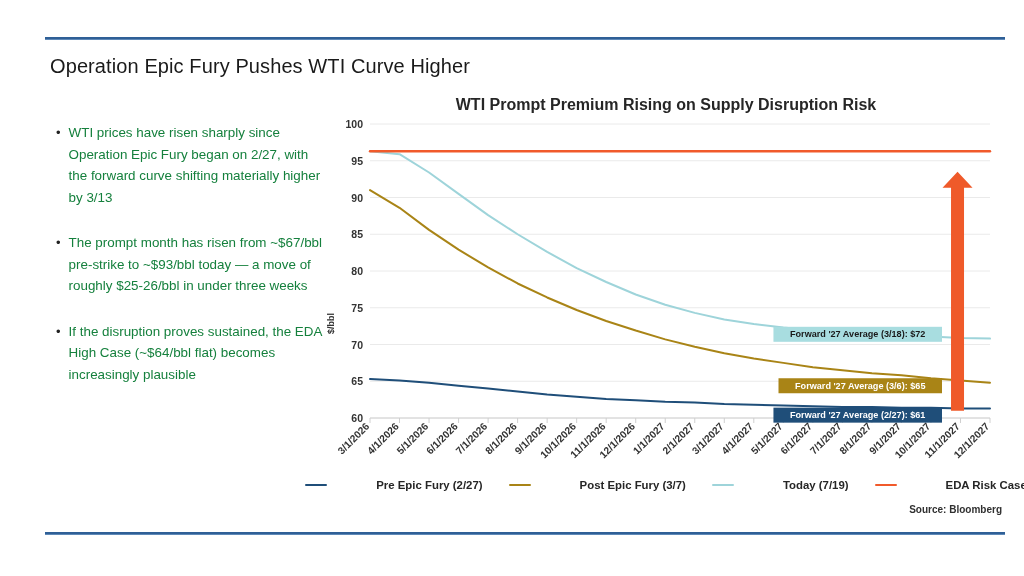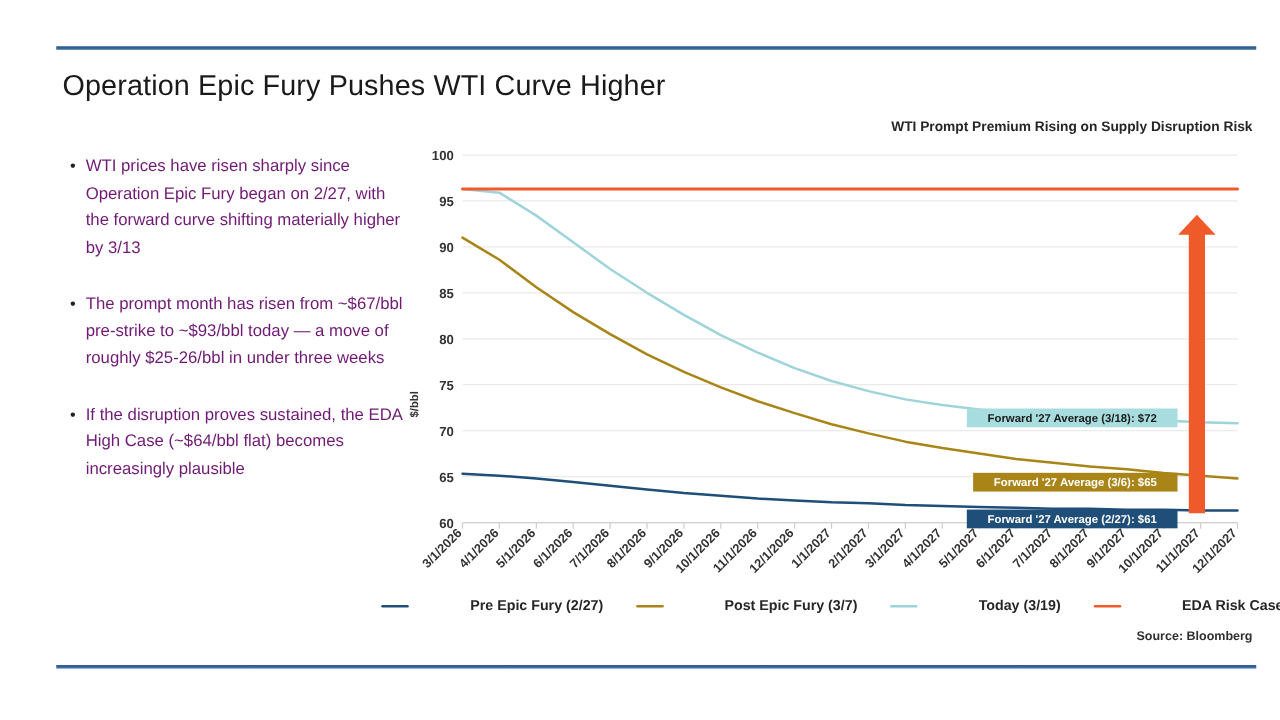--- a/index.html
+++ b/index.html
@@ -10,33 +10,33 @@
   }
   #slide{position:absolute;inset:0;}
 
   .rule{position:absolute;left:45px;width:960px;height:3px;
         background:linear-gradient(to bottom,#2f5f96 0%,#2f5f96 55%,#7ba2cc 100%);}
   .rule.top{top:37px;}
   .rule.bottom{top:532px;}
 
   #page-title{
     position:absolute;left:50px;top:55px;
-    font-size:23px;font-weight:400;letter-spacing:.1px;color:#1a1a1a;
+    font-size:20px;font-weight:400;letter-spacing:.1px;color:#1a1a1a;
     white-space:nowrap;
   }
 
   #bullets{position:absolute;left:56px;top:122px;width:272px;}
   .bullet{display:flex;gap:8px;margin-bottom:24px;}
   .bullet .dot{font-size:13px;line-height:21.5px;color:#222;flex:0 0 auto;}
-  .bullet .btext{font-size:13.4px;line-height:21.5px;color:#701a75;}
+  .bullet .btext{font-size:13.4px;line-height:21.5px;color:#15803d;}
 
   #chart-area{position:absolute;left:330px;top:96px;width:672px;height:420px;}
   #chart-title{
-    position:absolute;left:0;top:0;width:672px;text-align:right;
-    font-size:11px;font-weight:bold;color:#262626;
+    position:absolute;left:0;top:0;width:672px;text-align:center;
+    font-size:16px;font-weight:bold;color:#262626;
   }
   #y-axis-label{
     position:absolute;left:-4px;top:238px;
     font-size:9px;font-weight:bold;color:#333;
     transform:rotate(-90deg);transform-origin:left top;white-space:nowrap;
   }
   svg{display:block;}
 
   #legend{
     position:absolute;left:330px;top:479px;width:672px;
@@ -169,21 +169,21 @@
       <div class="legend-item">
         <span class="legend-swatch" style="background: rgb(31, 78, 121);"></span>
         <span class="legend-label">Pre Epic Fury (2/27)</span>
       </div>
       <div class="legend-item">
         <span class="legend-swatch" style="background: rgb(169, 132, 22);"></span>
         <span class="legend-label">Post Epic Fury (3/7)</span>
       </div>
       <div class="legend-item">
         <span class="legend-swatch" style="background: rgb(158, 212, 218);"></span>
-        <span class="legend-label">Today (3/19)</span>
+        <span class="legend-label">Today (7/19)</span>
       </div>
       <div class="legend-item">
         <span class="legend-swatch" style="background: rgb(241, 90, 43);"></span>
         <span class="legend-label">EDA Risk Case</span>
       </div>
     </div>
 
   <div id="source">Source: Bloomberg</div>
 
 </div>

